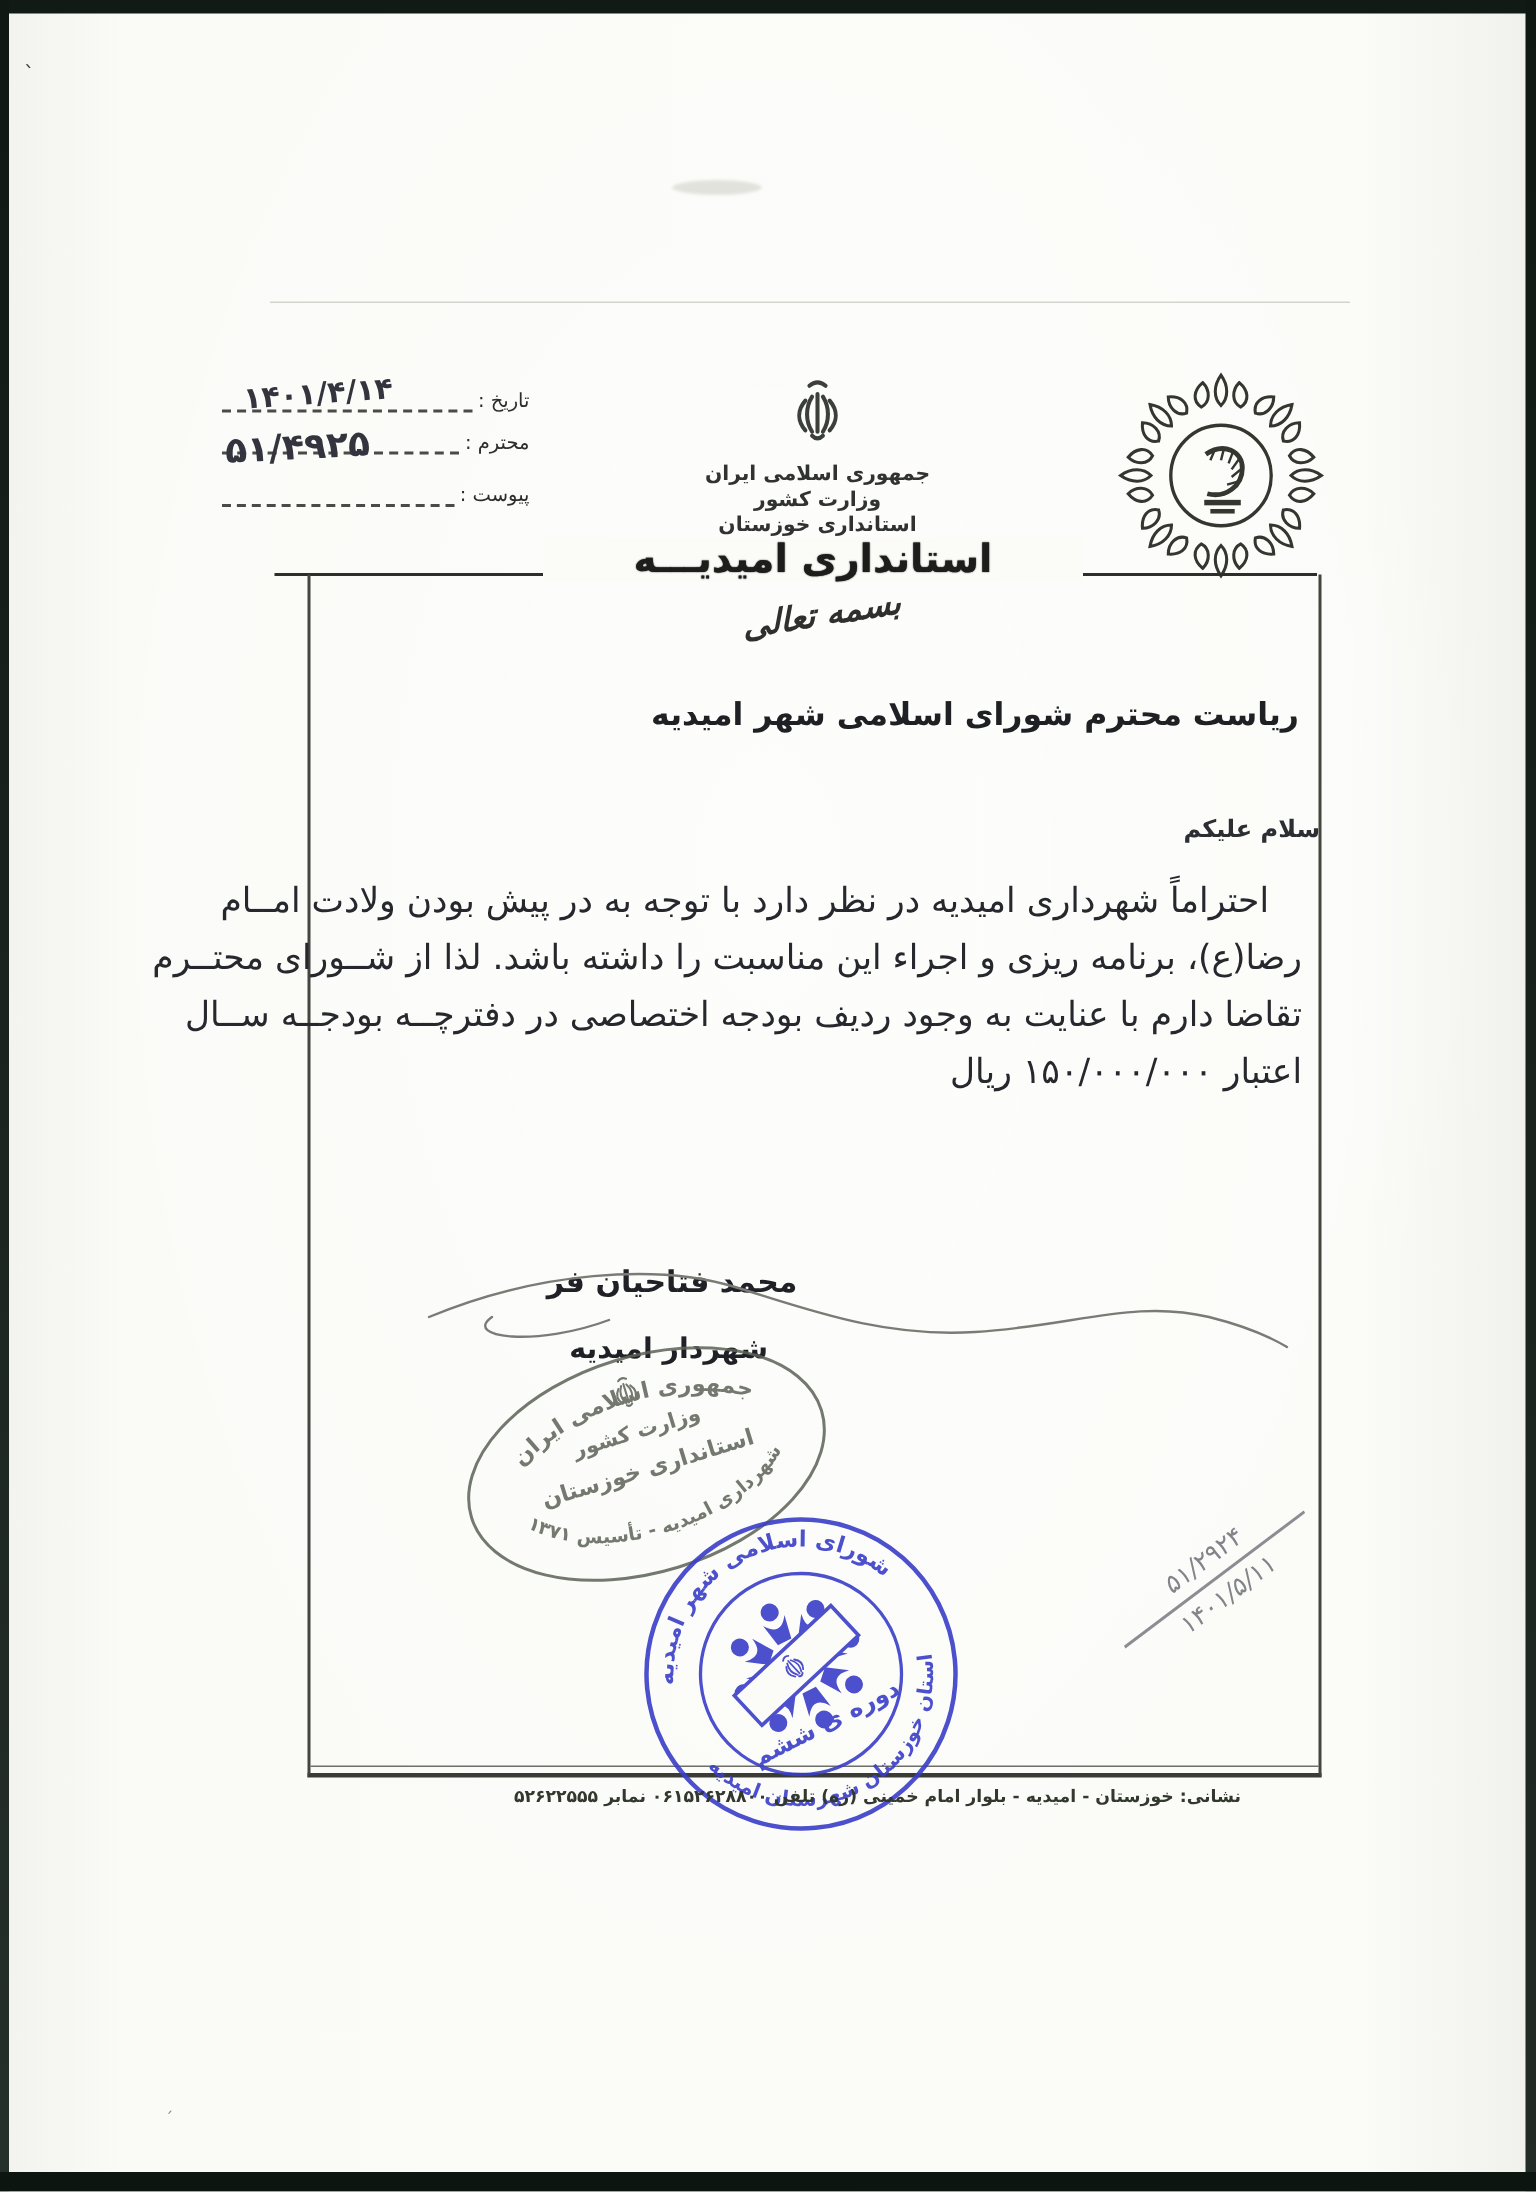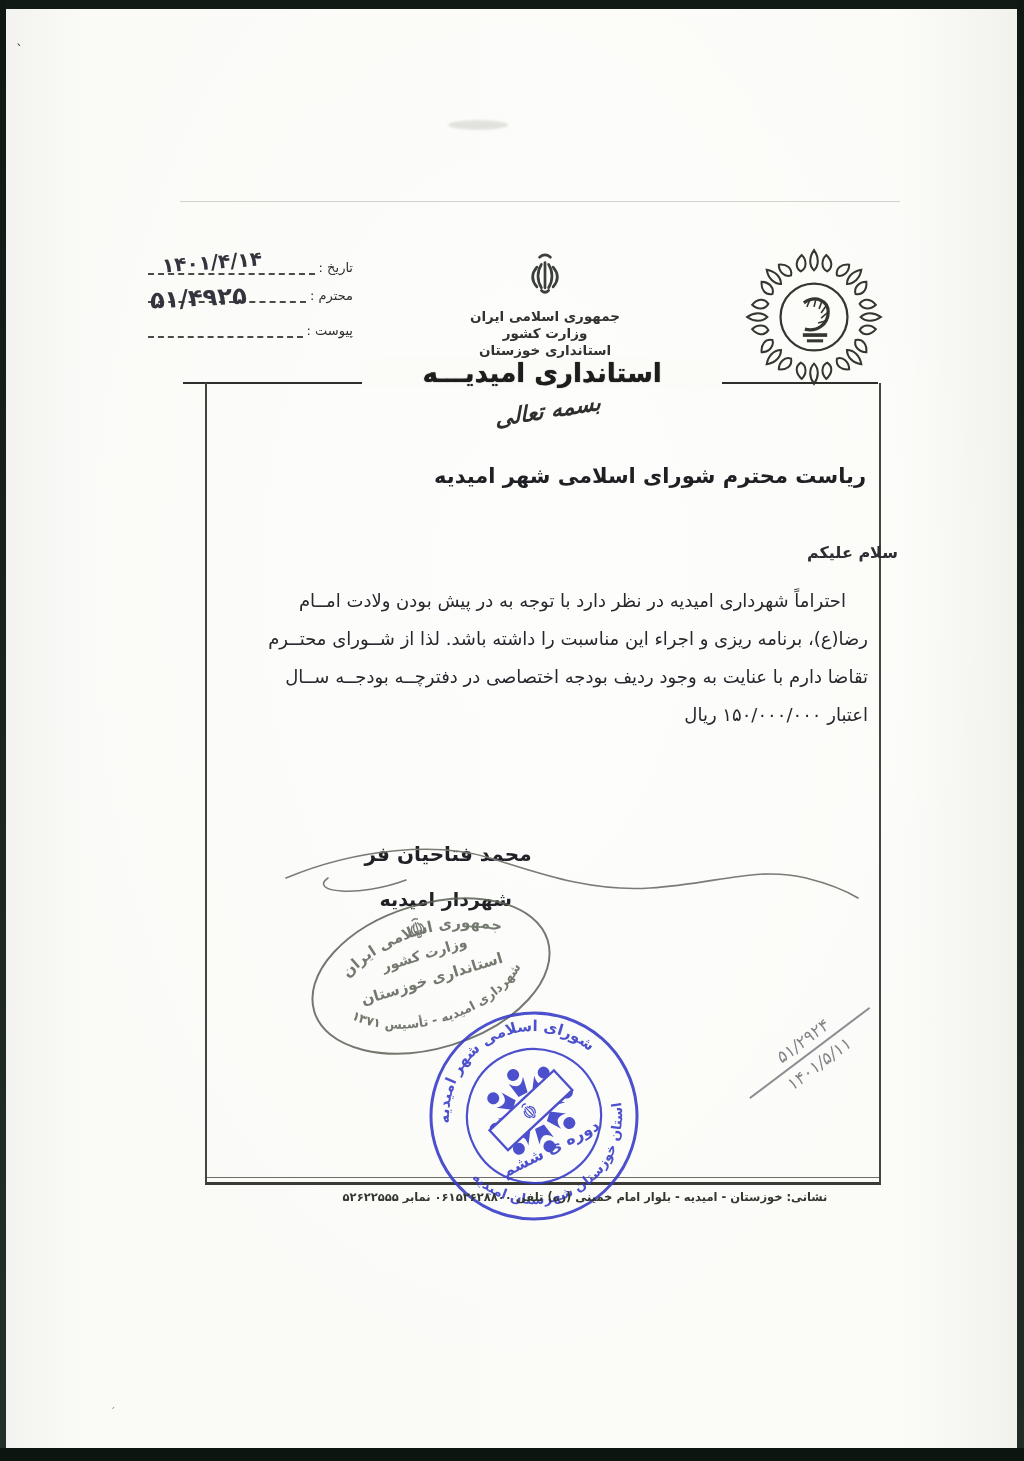--- a/index.html
+++ b/index.html
@@ -59,26 +59,26 @@
     position:absolute; left:205px; top:383px; width:676px; height:802px;
     border-left:2px solid #45453f; border-right:2px solid #45453f; border-bottom:3px solid #3b3b36;
   }
   .frame .inner-bottom { position:absolute; left:0; bottom:4px; width:100%; height:1px; background:#6e6e68; }
 
   .recipient {
     position:absolute; left:330px; top:464px; width:536px; direction:rtl; text-align:right;
     font-size:21px; font-weight:bold; color:#1e2024;
   }
   .salutation {
-    position:absolute; left:632px; top:543px; width:266px; direction:rtl; text-align:right;
+    position:absolute; left:614px; top:543px; width:266px; direction:rtl; text-align:right;
     font-size:16px; font-weight:600; color:#2c2e33;
   }
   .body-text { position:absolute; left:232px; top:582px; width:636px; direction:rtl; }
   .body-text .bl {
-    text-align:right; font-size:18px; color:#26282d; line-height:38px; white-space:nowrap;
+    text-align:right; font-size:23px; color:#26282d; line-height:38px; white-space:nowrap;
   }
   .body-text .bl.first { padding-right:22px; }
 
   .sig-name { position:absolute; left:338px; top:842px; width:220px; text-align:center;
     font-size:20px; font-weight:bold; color:#1f2126; direction:rtl; }
   .sig-title { position:absolute; left:342px; top:888px; width:170px; text-align:right;
     font-size:19px; font-weight:bold; color:#1f2126; direction:rtl; }
   .sig-stroke { position:absolute; left:278px; top:838px; }
 
   

